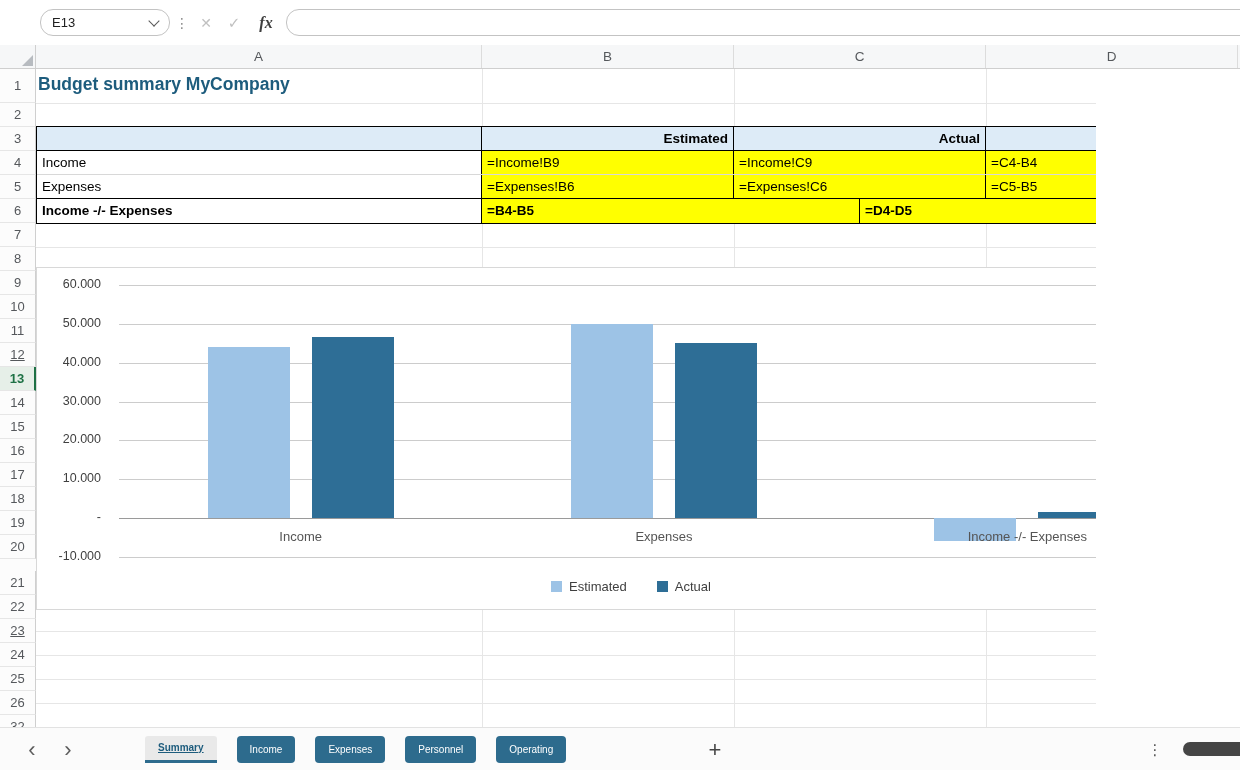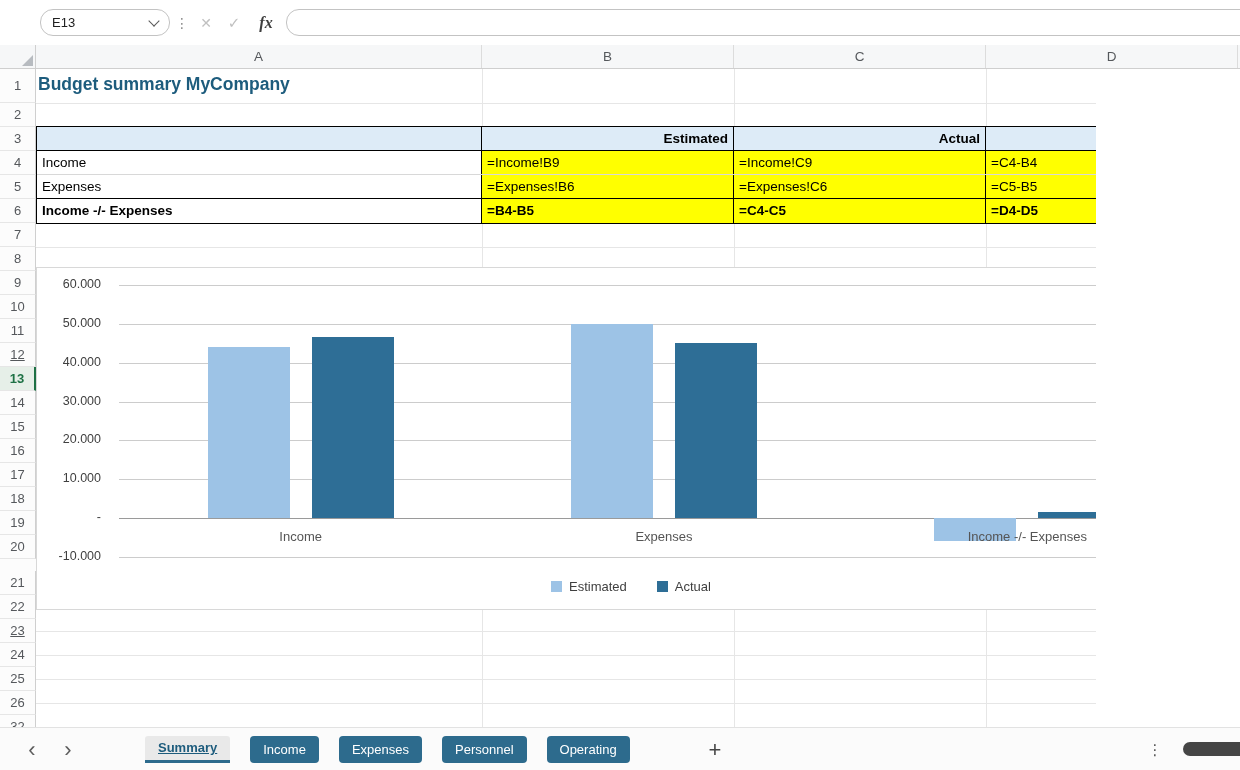--- a/index.html
+++ b/index.html
@@ -57,21 +57,21 @@
   .legend-item { display:flex; align-items:center; gap:7px; }
   .legend-swatch { width:11px; height:11px; }
   .sel-marker { position:absolute; left:1197px; top:300px; width:9px; height:21px; background:#fff;
     border:2px solid var(--selection_green,#1e7145); border-right:none; box-sizing:border-box; }
   
   .tab-bar { position:absolute; left:0; top:727px; width:1240px; height:43px; background:#fbfbfb; border-top:1px solid #e2e2e2; box-sizing:border-box; }
   .tb-icon { position:absolute; top:0; height:43px; display:flex; align-items:center; justify-content:center; color:#5d5d5d; }
   .nav-left  { left:22px; width:20px; font-size:22px; }
   .nav-right { left:58px; width:20px; font-size:22px; }
   .sheet-tabs { position:absolute; left:145px; top:8px; height:27px; display:flex; gap:20px; }
-  .sheet-tab { background:var(--tab_fill,#2d6b8d); color:#fff; border-radius:4px; padding:0 13px; line-height:27px; font-size:13px; cursor:default; }
+  .sheet-tab { background:var(--tab_fill,#2d6b8d); color:#fff; border-radius:4px; padding:0 13px; line-height:27px; font-size:10px; cursor:default; }
   .sheet-tab.active { background:#e9e9e9; color:var(--title_text,#1d5c7d); font-weight:700; text-decoration:underline;
     border-bottom:3px solid var(--tab_fill,#2d6b8d); line-height:24px; box-sizing:border-box; border-radius:3px 3px 0 0; }
   .add-sheet { left:703px; width:24px; font-size:22px; color:#454545; font-weight:400; }
   .tab-kebab { left:1146px; width:18px; font-size:15px; color:#565656; }
   .h-scrollbar { position:absolute; left:1183px; top:14px; width:70px; height:14px; background:#454545; border-radius:8px; }
 </style>
 </head>
 <body>
 
 <div class="formula-bar">
@@ -176,21 +176,20 @@
     </div>
     <div class="t-row r5">
       <div class="t-cell ca">Expenses</div>
       <div class="t-cell cb yellow">=Expenses!B6</div>
       <div class="t-cell cc yellow">=Expenses!C6</div>
       <div class="t-cell cd yellow">=C5-B5</div>
     </div>
     <div class="t-row total">
       <div class="t-cell ca">Income -/- Expenses</div>
       <div class="t-cell cb yellow">=B4-B5</div>
-      <div class="t-cell cc yellow">=C4-C5</div>
       <div class="t-cell cd yellow">=D4-D5</div>
     </div>
   </div>
 
   <div class="chart">
     <div>
         <div class="gridline-h" style="top: 17px; left: 82px; width: 1090px;"></div>
         <div class="ytick" style="top: 9px;">60.000</div>
         <div class="gridline-h" style="top: 55.8571px; left: 82px; width: 1090px;"></div>
         <div class="ytick" style="top: 47.8571px;">50.000</div>

